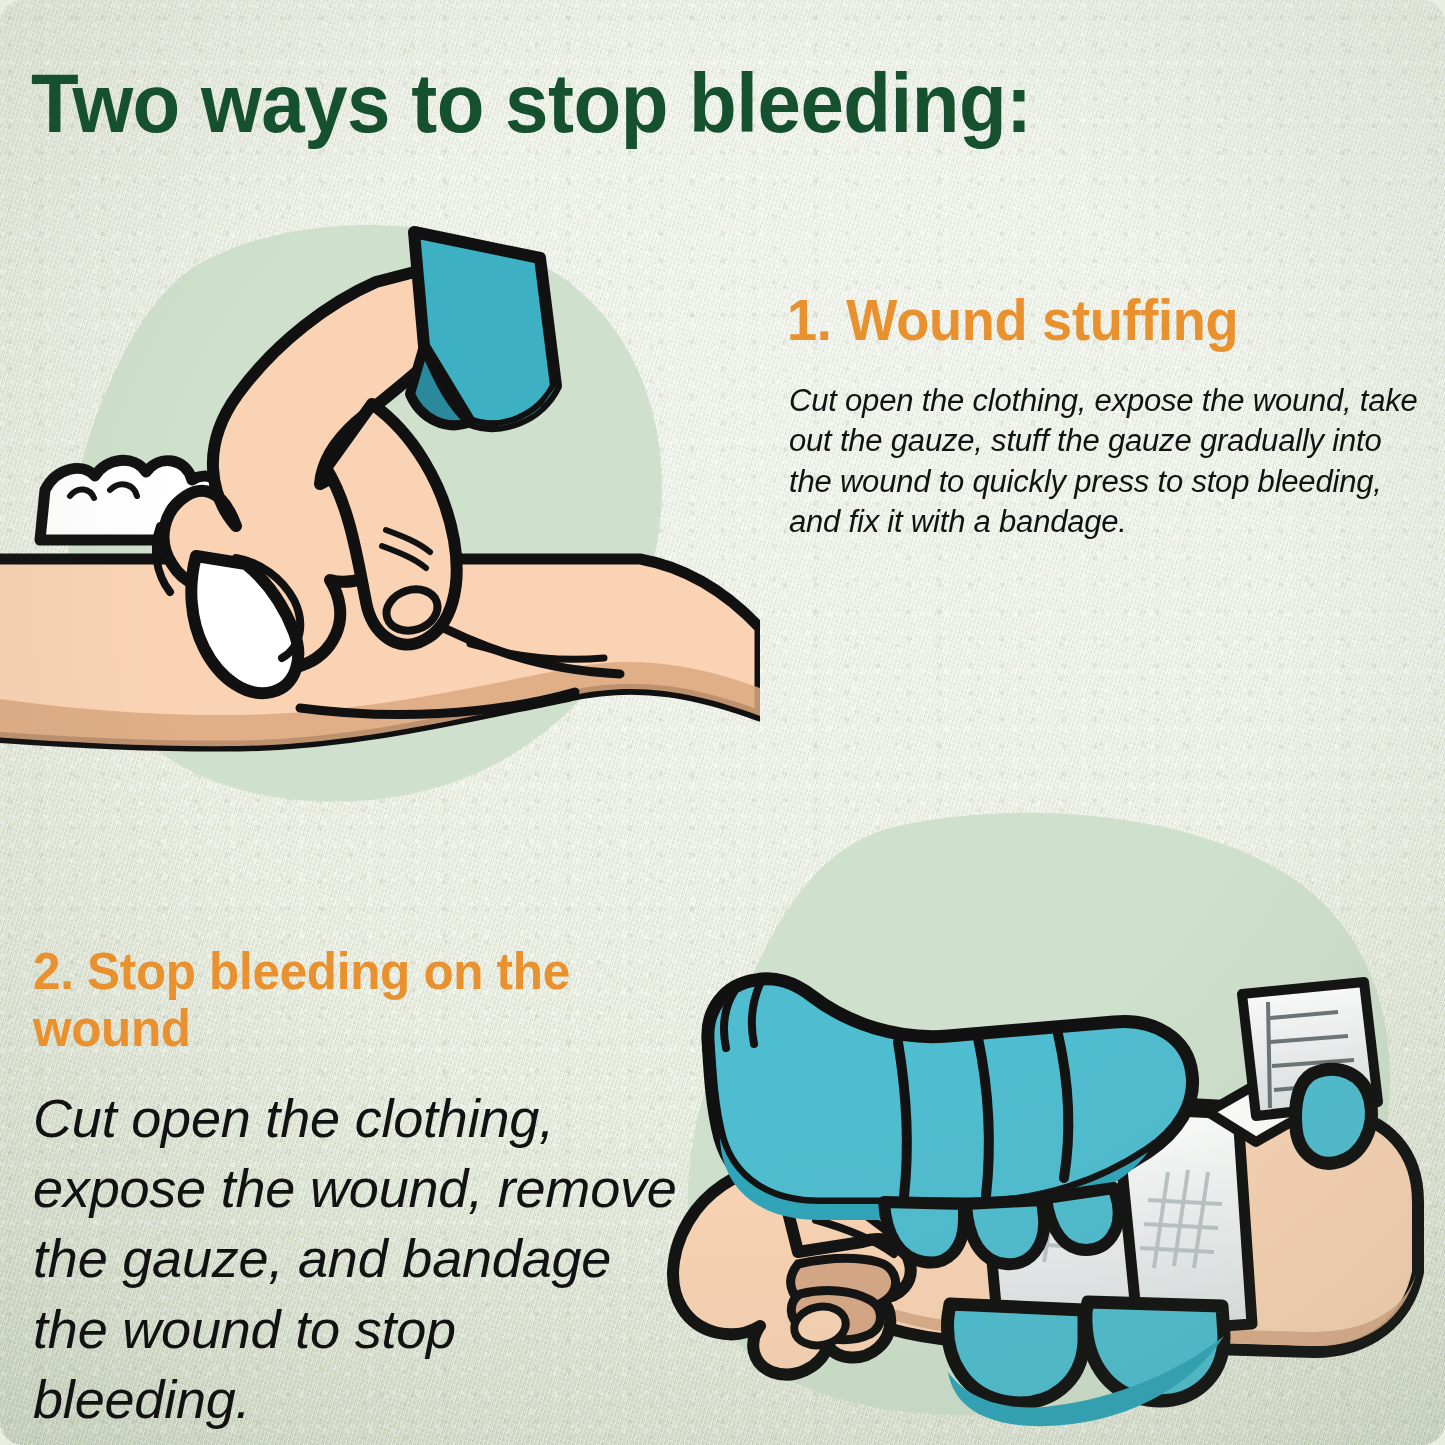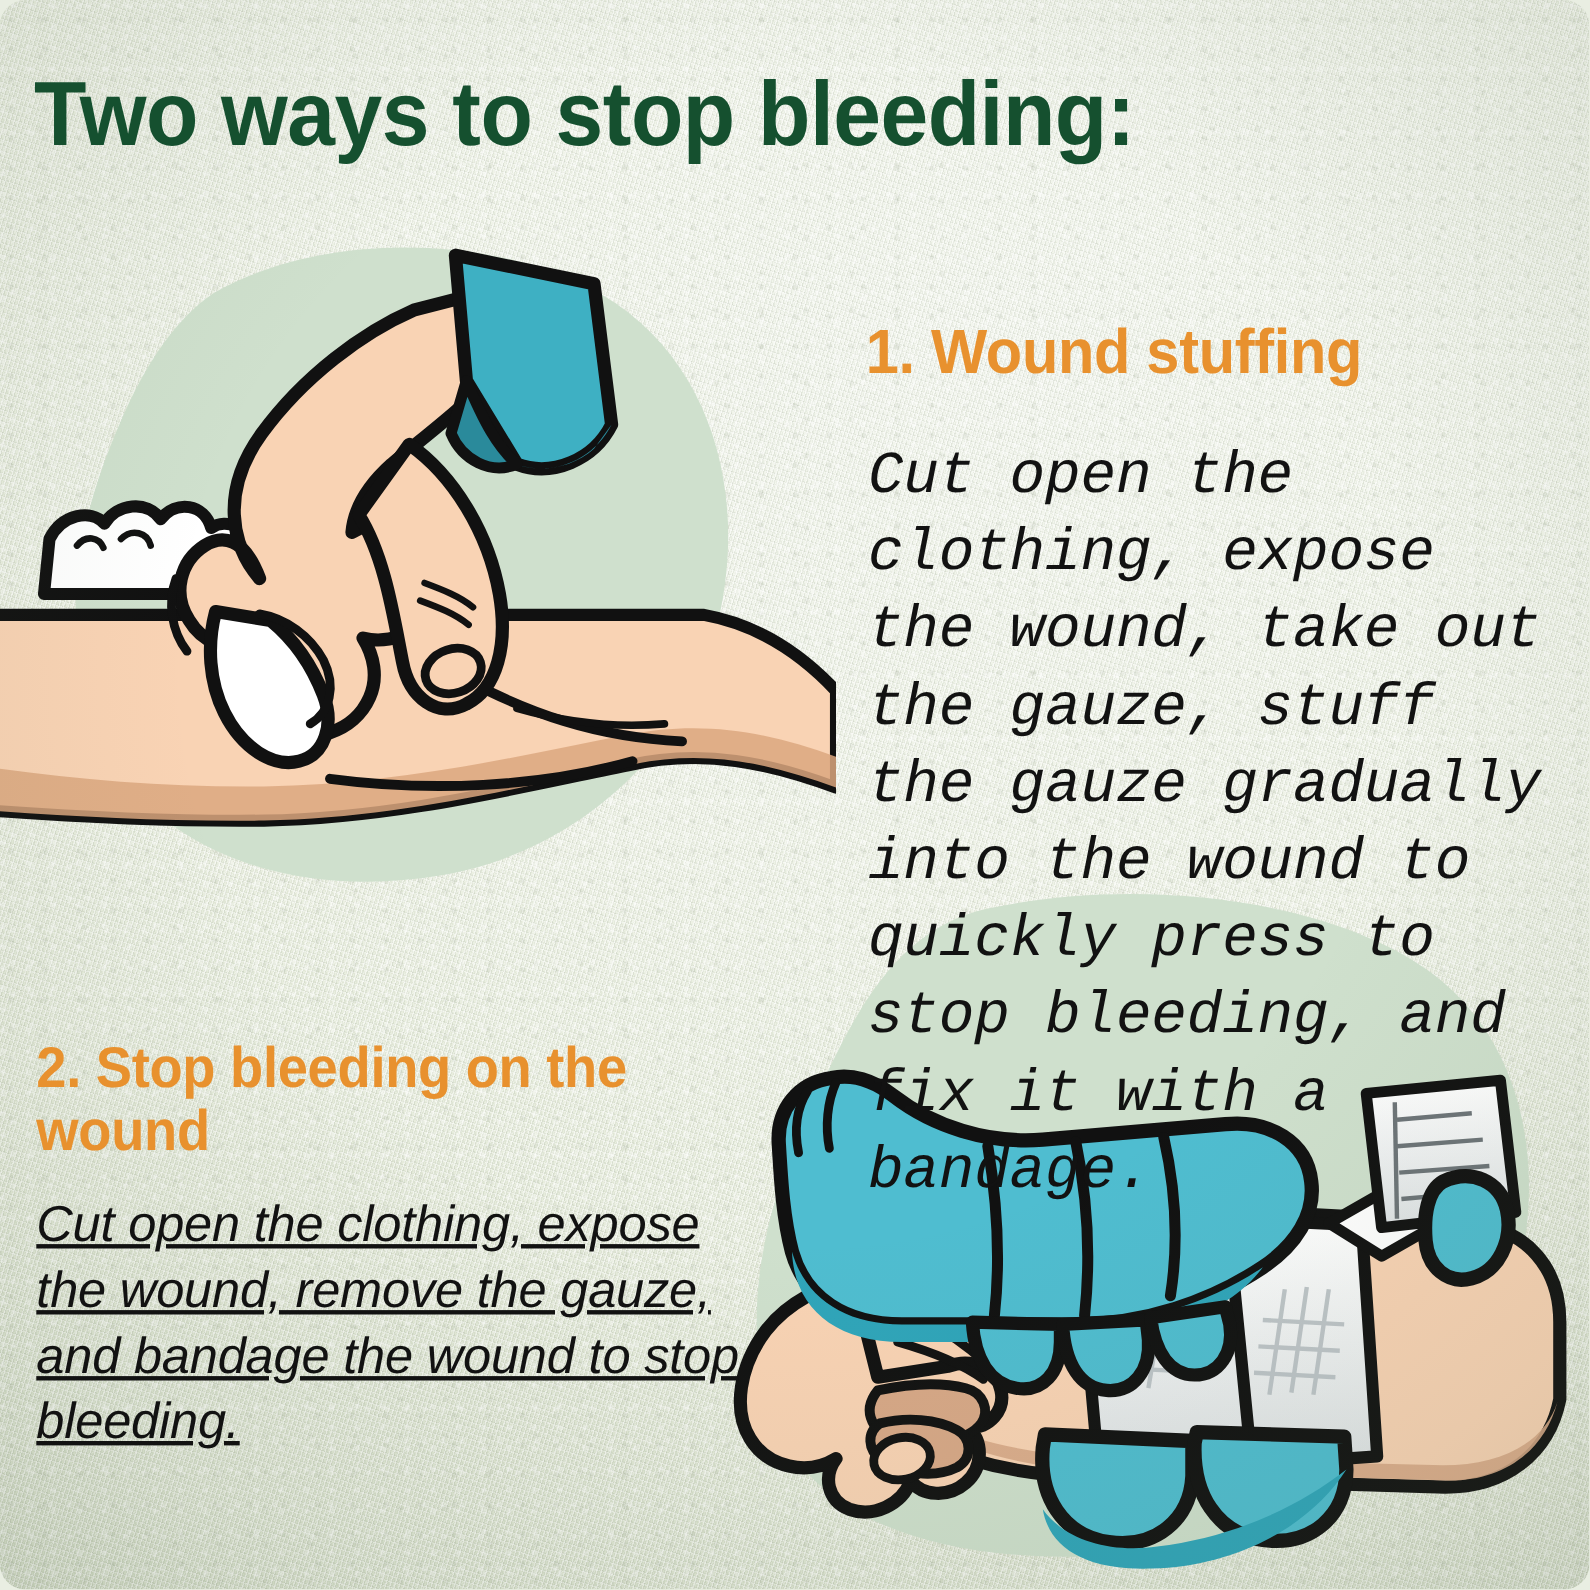--- a/index.html
+++ b/index.html
@@ -49,23 +49,23 @@
   }
   .sec-head{
     position:absolute;font-weight:700;color:#e8912e;letter-spacing:-.3px;
     transform:scaleX(.95);transform-origin:left top;
   }
   .sec-body{
     position:absolute;font-style:italic;color:#121212;
     font-weight:400;letter-spacing:-.2px;
   }
   #s1head{left:787px;top:291px;font-size:57px;line-height:1.05;white-space:nowrap;}
-  #s1body{left:789px;top:399px;width:632px;font-size:54px;line-height:1.30;font-family:Liberation Mono, monospace;}
+  #s1body{left:789px;top:381px;width:632px;font-size:31px;line-height:1.30;}
   #s2head{left:33px;top:943px;width:640px;font-size:52px;line-height:1.10;}
-  #s2body{left:33px;top:1083px;width:644px;font-size:46px;line-height:1.30;text-decoration:underline;}
+  #s2body{left:33px;top:1083px;width:644px;font-size:54px;line-height:1.30;}
 
   svg{display:block;}
   .ill{position:absolute;}
   #ill1{left:0px;top:196px;width:760px;height:650px;}
   #ill2{left:648px;top:812px;width:797px;height:633px;}
 </style>
 </head>
 <body>
 
 <div id="poster">

